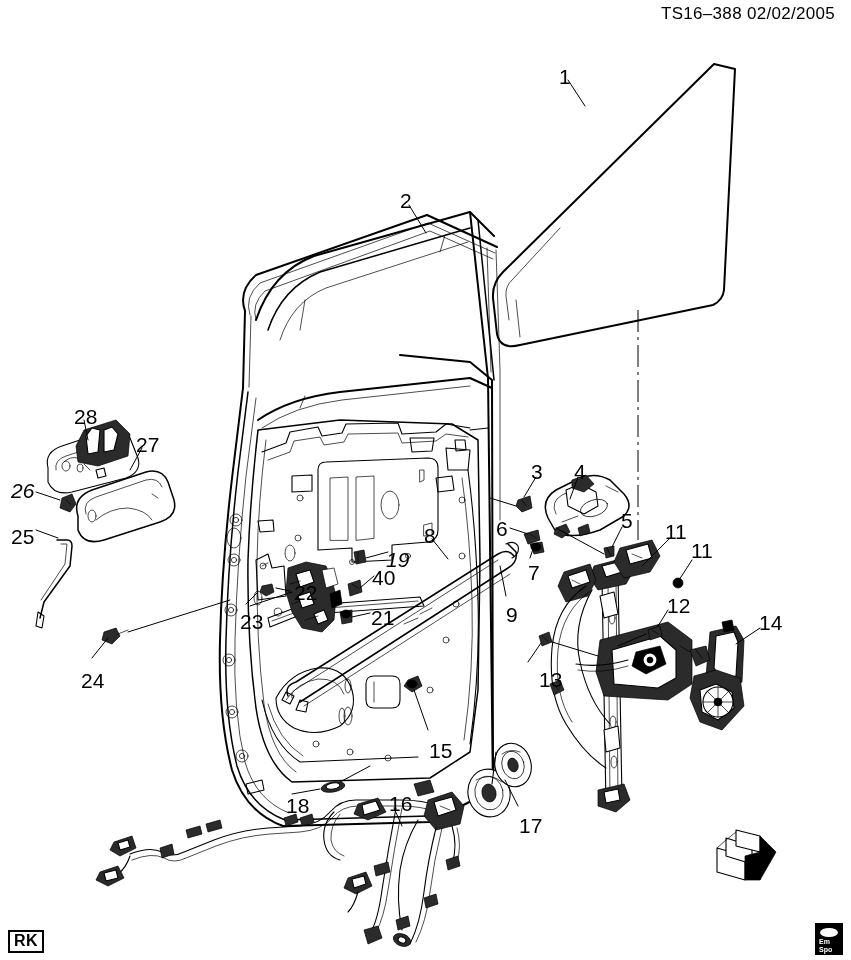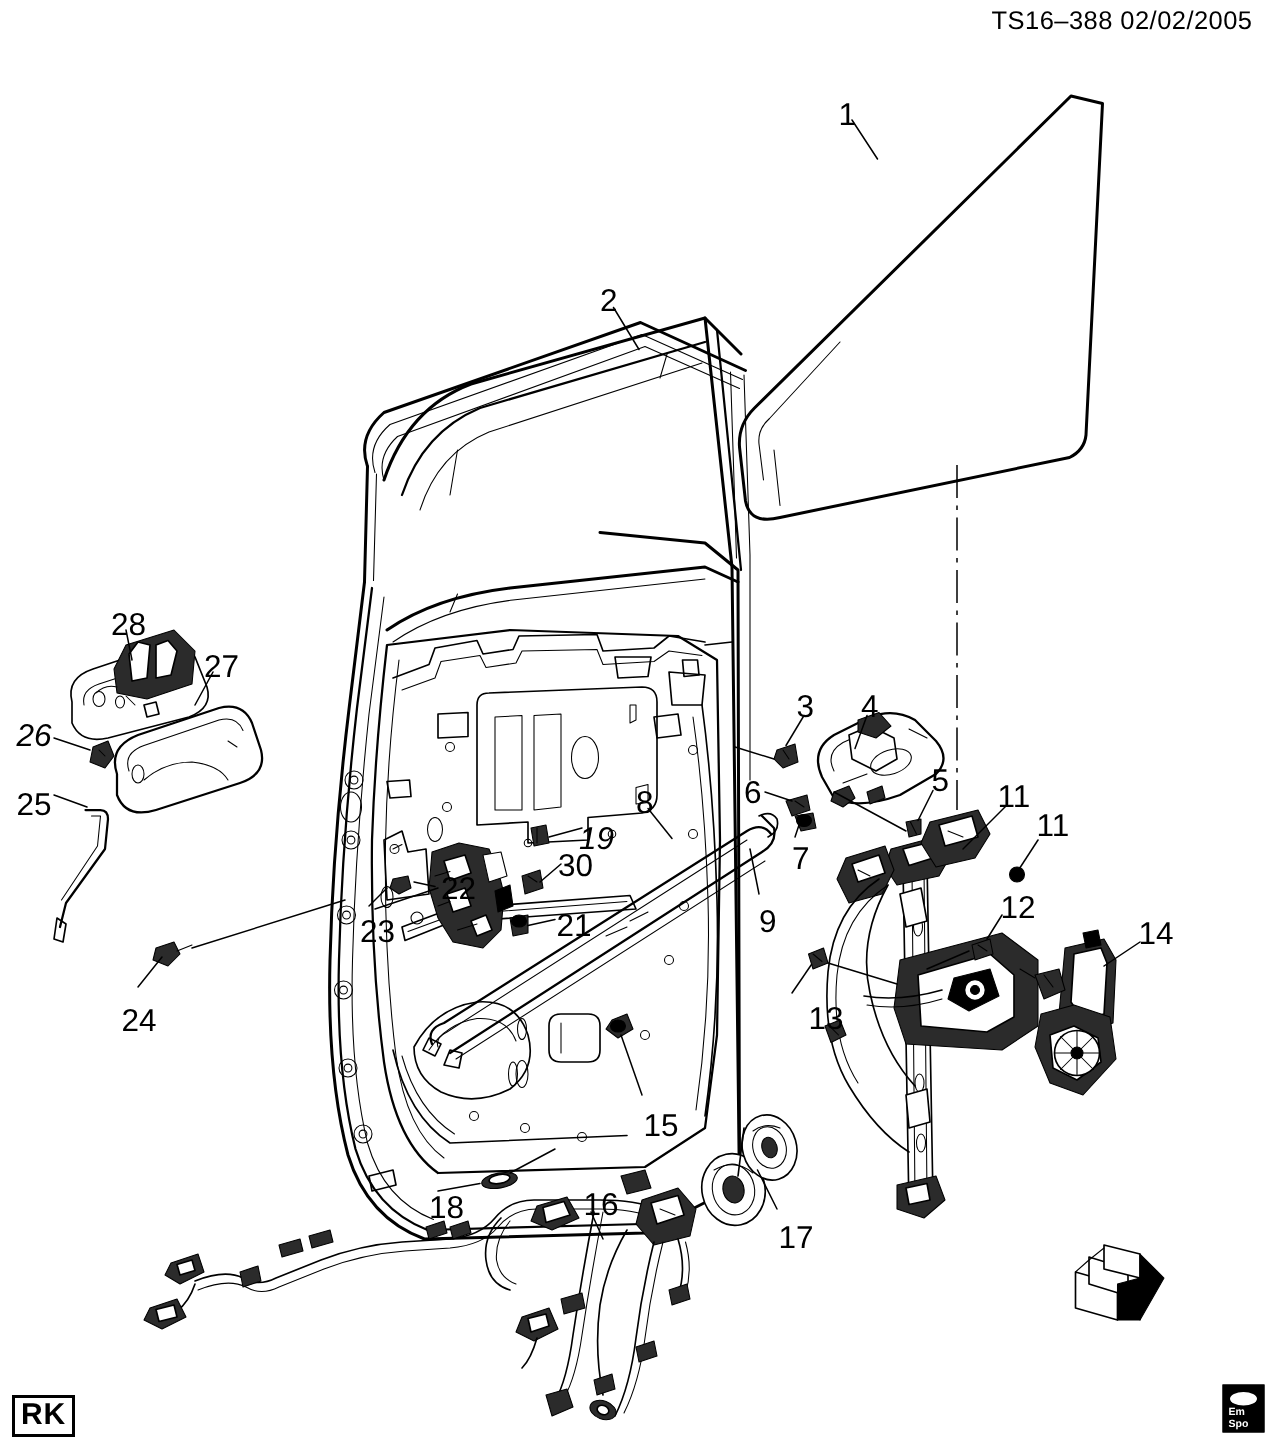--- a/index.html
+++ b/index.html
@@ -40,21 +40,21 @@
     font-family: "Liberation Sans", sans-serif;
     line-height: 1;
     white-space: nowrap;
   }
   .rk-box {
     position: absolute;
     left: 8px;
     top: 930px;
     border: 2px solid #000;
     padding: 0px 4px 1px 4px;
-    font-size: 20px;
+    font-size: 16px;
     font-weight: bold;
     letter-spacing: 0.5px;
     line-height: 1.15;
   }
   .badge {
     position: absolute;
     left: 815px;
     top: 923px;
     width: 28px;
     height: 32px;
@@ -514,21 +514,21 @@
   <div class="callout" style="left:665px; top:521px;">11</div>
   <div class="callout" style="left:691px; top:540px;">11</div>
   <div class="callout" style="left:667px; top:595px;">12</div>
   <div class="callout" style="left:519px; top:669px;margin-left:20px;">13</div>
   <div class="callout" style="left:759px; top:612px;">14</div>
   <div class="callout" style="left:429px; top:740px;">15</div>
   <div class="callout" style="left:389px; top:793px;">16</div>
   <div class="callout" style="left:519px; top:815px;">17</div>
   <div class="callout" style="left:286px; top:795px;">18</div>
   <div class="callout" style="left:386px; top:549px;font-style:italic;">19</div>
-  <div class="callout" style="left:372px; top:567px;">30</div>
+  <div class="callout" style="left:372px; top:567px;">40</div>
   <div class="callout" style="left:371px; top:607px;">21</div>
   <div class="callout" style="left:250px; top:582px;padding-left:44px;">22</div>
   <div class="callout" style="left:240px; top:611px;">23</div>
   <div class="callout" style="left:81px;  top:670px;">24</div>
   <div class="callout" style="left:11px;  top:526px;">25</div>
   <div class="callout" style="left:11px;  top:480px;font-style:italic;">26</div>
   <div class="callout" style="left:136px; top:434px;">27</div>
   <div class="callout" style="left:74px;  top:406px;">28</div>
 
   <div class="rk-box">RK</div>

